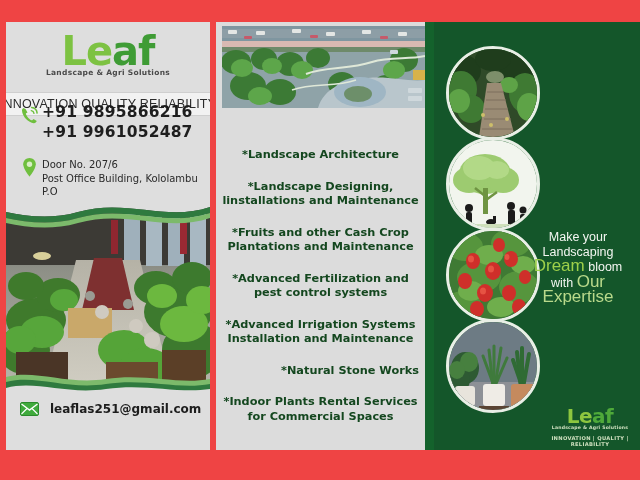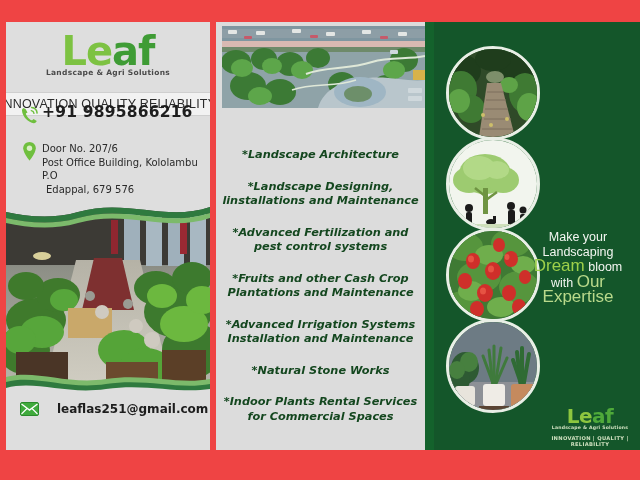--- a/index.html
+++ b/index.html
@@ -56,21 +56,21 @@
   .wave-top,.wave-bot{position:absolute;left:0;width:204px;height:30px;}
   .wave-top{top:0;}
   .wave-bot{bottom:0;}
 
   .email-row{
     position:absolute;left:0;top:380px;width:204px;display:flex;align-items:center;
     padding-left:14px;
   }
   .email-row .etxt{
     font-family:"DejaVu Sans",sans-serif;font-size:12px;font-weight:600;
-    color:#1d1d1d;margin-left:18px;
+    color:#1d1d1d;margin-left:11px;
   }
 
   
   .panel-center{
     position:absolute;left:210px;top:0;width:218px;height:428px;
     background:#dcdcdc;overflow:hidden;
   }
   .center-edge{
     position:absolute;right:0;top:0;width:9px;height:428px;background:#14622c;
   }
@@ -78,21 +78,21 @@
   .svc-title{
     position:absolute;left:0;top:92px;width:209px;text-align:center;
     font-family:"DejaVu Sans",sans-serif;font-weight:bold;font-size:24px;
     color:#5aa51b;letter-spacing:-.3px;
     text-shadow:0 1px 0 rgba(255,255,255,.65);
   }
   .svc-list{position:absolute;left:0;top:126px;width:209px;}
   .svc{
     text-align:center;color:#14471f;
     font-family:"DejaVu Sans",sans-serif;font-weight:bold;
-    font-size:11.3px;line-height:14.5px;margin-bottom:17px;padding:0 6px;font-style:italic;
+    font-size:11.3px;line-height:14.5px;margin-bottom:17px;padding:0 6px;
   }
 
   
   .panel-right{
     position:absolute;left:428px;top:0;width:206px;height:428px;
     background:#14562a;overflow:hidden;
   }
   .circ{
     position:absolute;left:12px;width:88px;height:88px;border-radius:50%;
     border:3px solid #e9efe6;overflow:hidden;background:#2b6b38;
@@ -145,20 +145,21 @@
         <div class="crow">
           <div class="ic">
             <svg width="20" height="21" viewBox="0 0 20 21">
               <path d="M4.4 3.1c-.8.5-1.5 1.5-1.4 2.6.2 2.8 1.9 6.1 4 8.3 2.1 2.2 5.2 4 7.8 4.2 1.1.1 2-.6 2.5-1.4l.5-.9-3.3-2-1 1.2c-.2.3-.6.3-.9.2-1.2-.5-2.5-1.5-3.5-2.6-1-1.1-1.8-2.4-2.2-3.6-.1-.3 0-.6.3-.8l1.3-.9L6.5 4l-2.1-.9z" fill="#6fbf3e"></path>
               <path d="M12.6 2.4c3 .3 5.3 2.7 5.5 5.7" stroke="#6fbf3e" stroke-width="1.5" fill="none" stroke-linecap="round"></path>
               <path d="M12.3 5.6c1.4.2 2.5 1.3 2.7 2.7" stroke="#6fbf3e" stroke-width="1.4" fill="none" stroke-linecap="round"></path>
             </svg>
           </div>
           <div class="phones">
             <div>+91 9895866216</div>
+            <div>+91 9961052487</div>
           </div>
         </div>
 
         <div class="crow" style="margin-top:12px;">
           <div class="ic">
             <svg width="17" height="21" viewBox="0 0 17 21">
               <path d="M8.5 1C5 1 2.2 3.8 2.2 7.3c0 4.6 6.3 12.4 6.3 12.4s6.3-7.8 6.3-12.4C14.8 3.8 12 1 8.5 1z" fill="#6fbf3e"></path>
               <circle cx="8.5" cy="7.2" r="2.7" fill="#d8eec4"></circle>
             </svg>
           </div>
@@ -319,27 +320,27 @@
           </g>
           <rect x="191" y="44" width="12" height="10" fill="#d8b24a"></rect>
         </svg>
       </div>
 
 
       <div class="svc-list">
         <div class="svc" style="white-space:pre-line;">*Landscape Architecture</div>
         <div class="svc" style="white-space:pre-line;">*Landscape Designing,
 linstallations and Maintenance</div>
+        <div class="svc" style="white-space:pre-line;">*Fruits and other Cash Crop
+Plantations and Maintenance</div>
         <div class="svc" style="white-space:pre-line;">*Advanced Fertilization and
 pest control systems</div>
-        <div class="svc" style="white-space:pre-line;">*Fruits and other Cash Crop
-Plantations and Maintenance</div>
         <div class="svc" style="white-space:pre-line;">*Advanced Irrigation Systems
 Installation and Maintenance</div>
-        <div class="svc" style="white-space:pre-line;">*Natural Stone Works</div>
+        <div class="svc" style="white-space:pre-line;text-align:right;">*Natural Stone Works</div>
         <div class="svc" style="white-space:pre-line;">*Indoor Plants Rental Services
 for Commercial Spaces</div>
       </div>
 
       <div class="center-edge"></div>
     </div>
 
     <div class="panel-right">
 
       <div class="circ c1">

